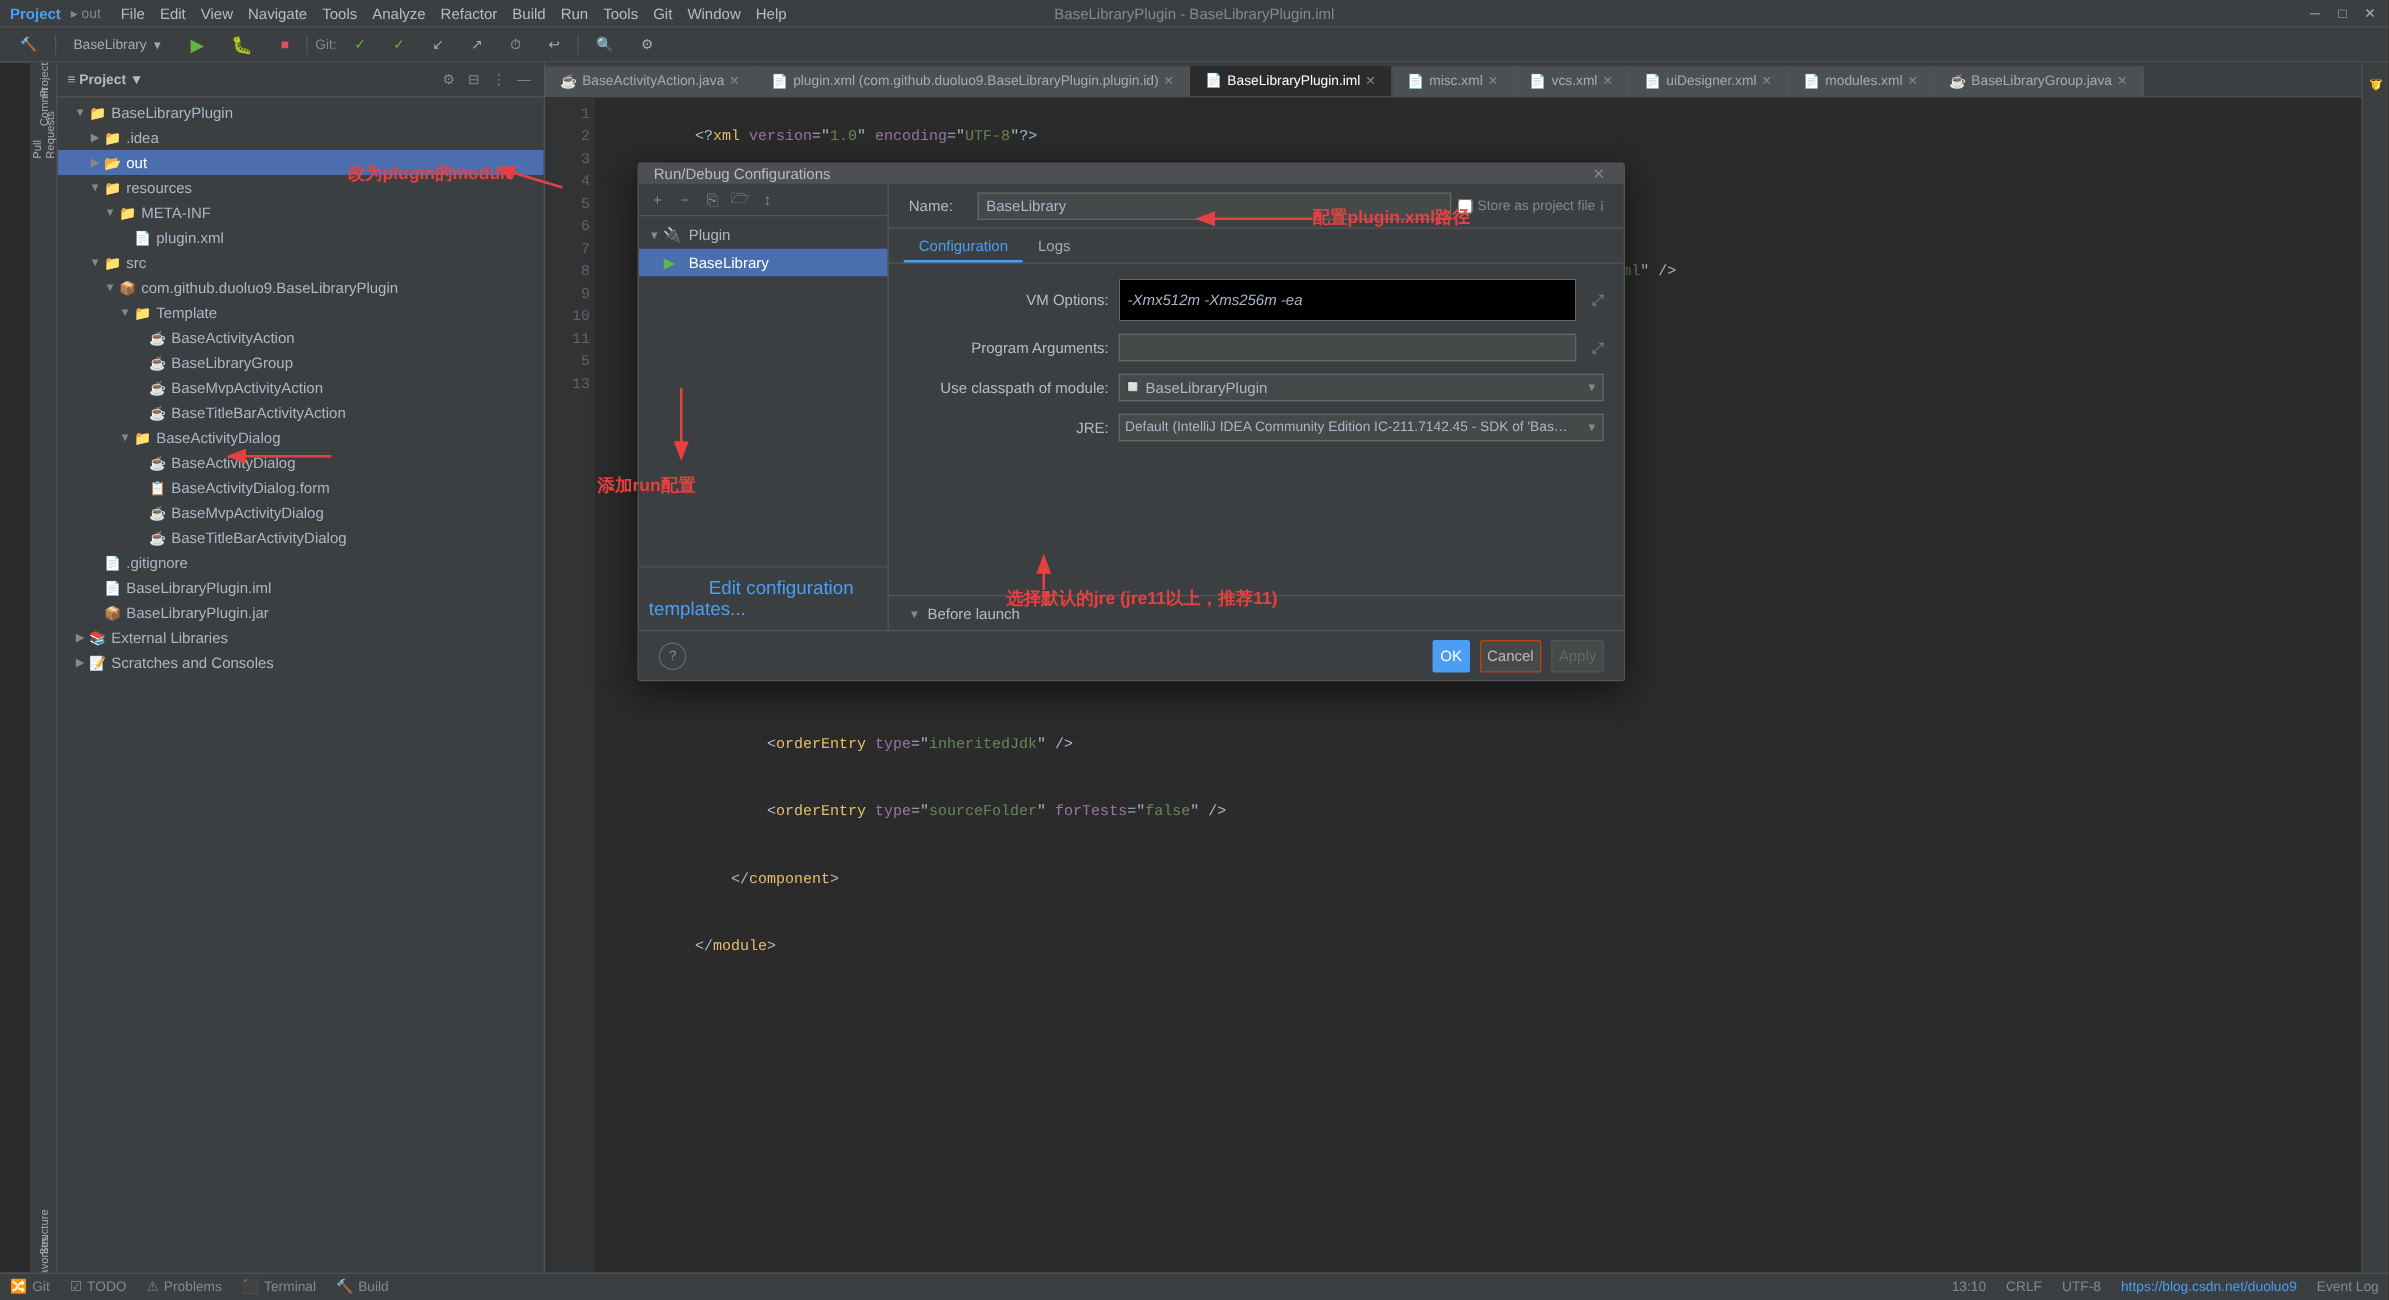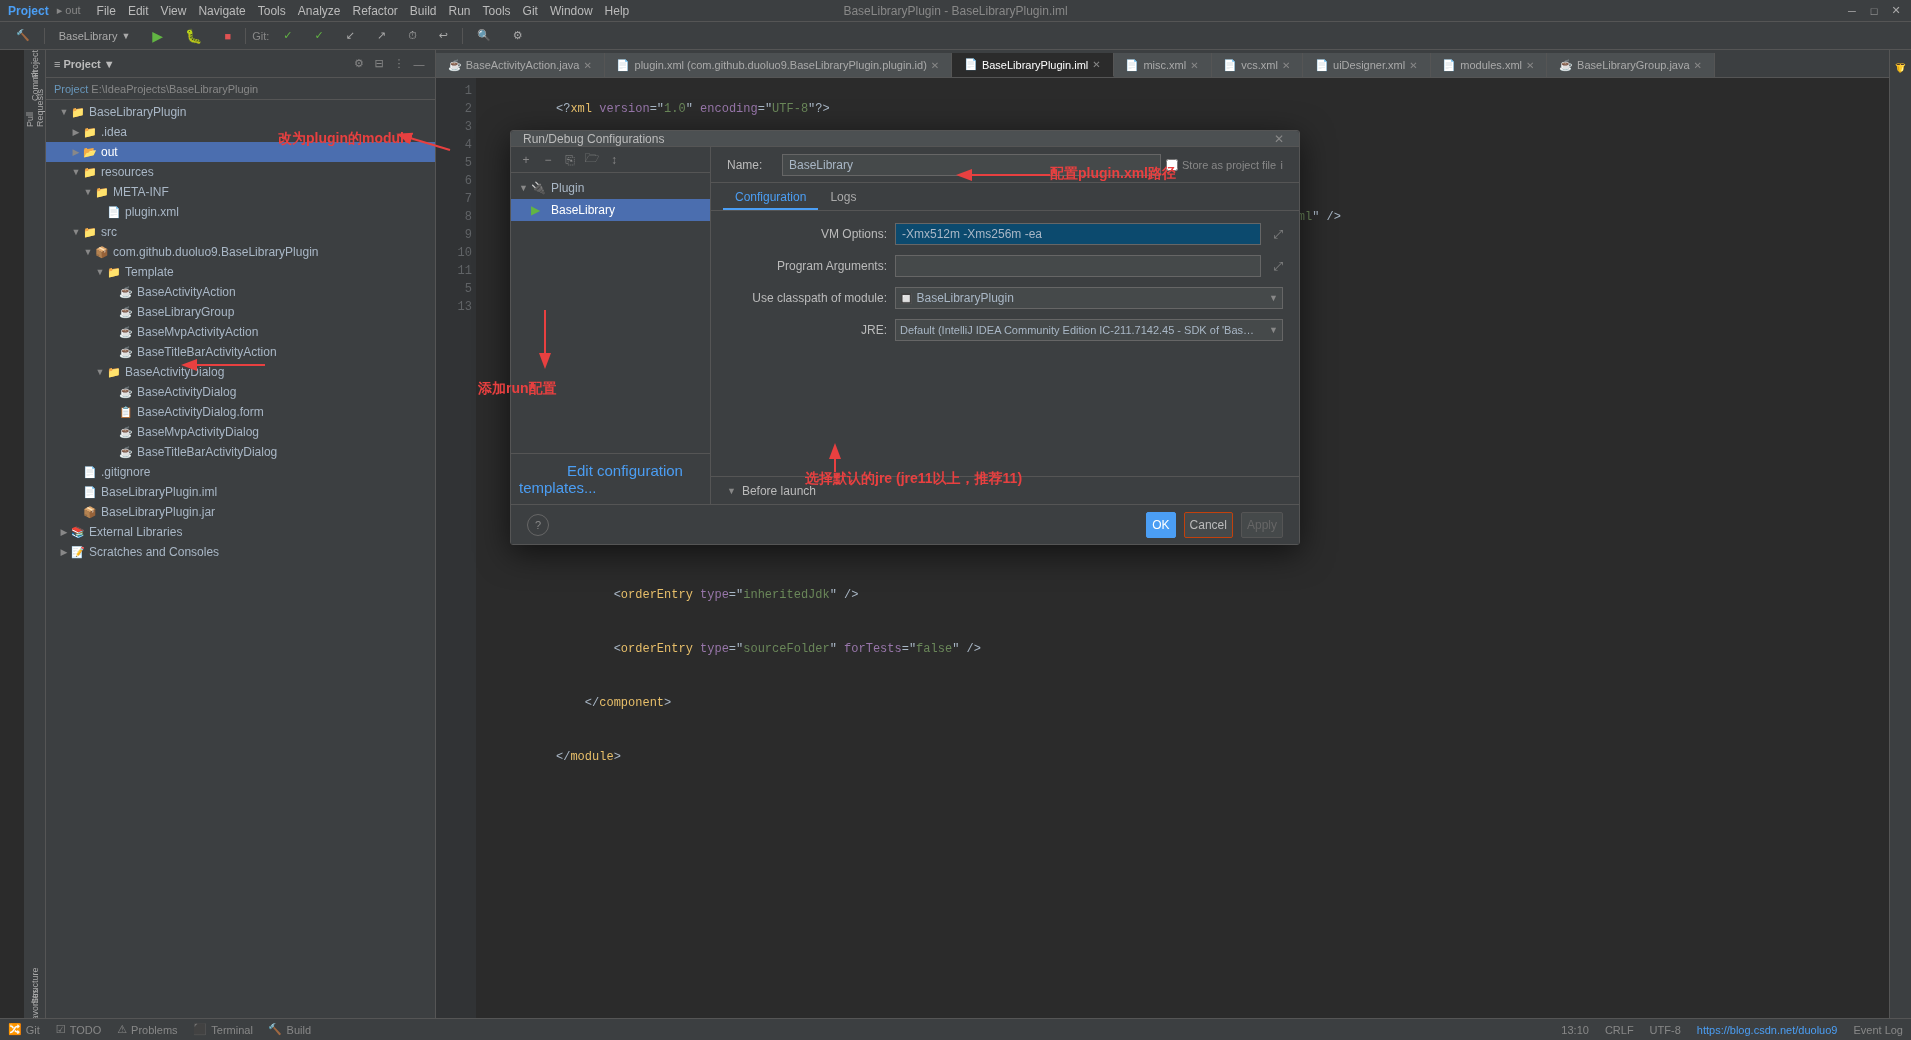--- a/index.html
+++ b/index.html
@@ -678,26 +678,20 @@
   <div id="project-panel">
     <div id="project-toolbar">
       <span style="font-size:11px;color:#bbb;font-weight:bold;">≡ Project ▼</span>
       <div style="margin-left:auto;display:flex;gap:4px;">
         <div class="tool-icon">⚙</div>
         <div class="tool-icon">⊟</div>
         <div class="tool-icon">⋮</div>
         <div class="tool-icon">—</div>
       </div>
     </div>
-    <div id="project-header">
-      <span>
-        <span style="color:#6897bb;">Project</span>
-        <span style="color:#888;">E:\IdeaProjects\BaseLibraryPlugin</span>
-      </span>
-    </div>
     <div id="project-tree">
 
       <div class="tree-item">
         <span class="indent" style="width:4px;"></span>
         <span class="arrow">▼</span>
         <span class="icon folder-icon">📁</span>
         <span>BaseLibraryPlugin</span>
       </div>
       <div class="tree-item">
         <span class="indent" style="width:16px;"></span>
@@ -1046,21 +1040,21 @@
       </div>
 
       <div id="dialog-tabs">
         <div class="dlg-tab active">Configuration</div>
         <div class="dlg-tab">Logs</div>
       </div>
 
       <div id="dialog-config-content">
         <div class="config-row">
           <label>VM Options:</label>
-          <input type="text" value="-Xmx512m -Xms256m -ea" style="flex: 1 1 0%; height: 22px; background: #0c4a6e; border: 1px solid rgb(102, 102, 102); color: rgb(169, 183, 198); font-size: 12px; padding: 4px 6px; outline: none;">
+          <input type="text" value="-Xmx512m -Xms256m -ea" style="flex: 1 1 0%; height: 22px; background: #000000; border: 1px solid rgb(102, 102, 102); color: rgb(169, 183, 198); font-size: 12px; padding: 16px 6px; outline: none; font-style: italic;">
           <span style="cursor:pointer;color:#888;margin-left:4px;">⤢</span>
         </div>
         <div class="config-row">
           <label>Program Arguments:</label>
           <input type="text" value="" style="flex: 1 1 0%; height: 22px; background: rgb(69, 73, 74); border: 1px solid rgb(102, 102, 102); color: rgb(169, 183, 198); font-size: 12px; padding: 0px 6px; outline: none;">
           <span style="cursor:pointer;color:#888;margin-left:4px;">⤢</span>
         </div>
         <div class="config-row">
           <label>Use classpath of module:</label>
           <div class="config-select">

